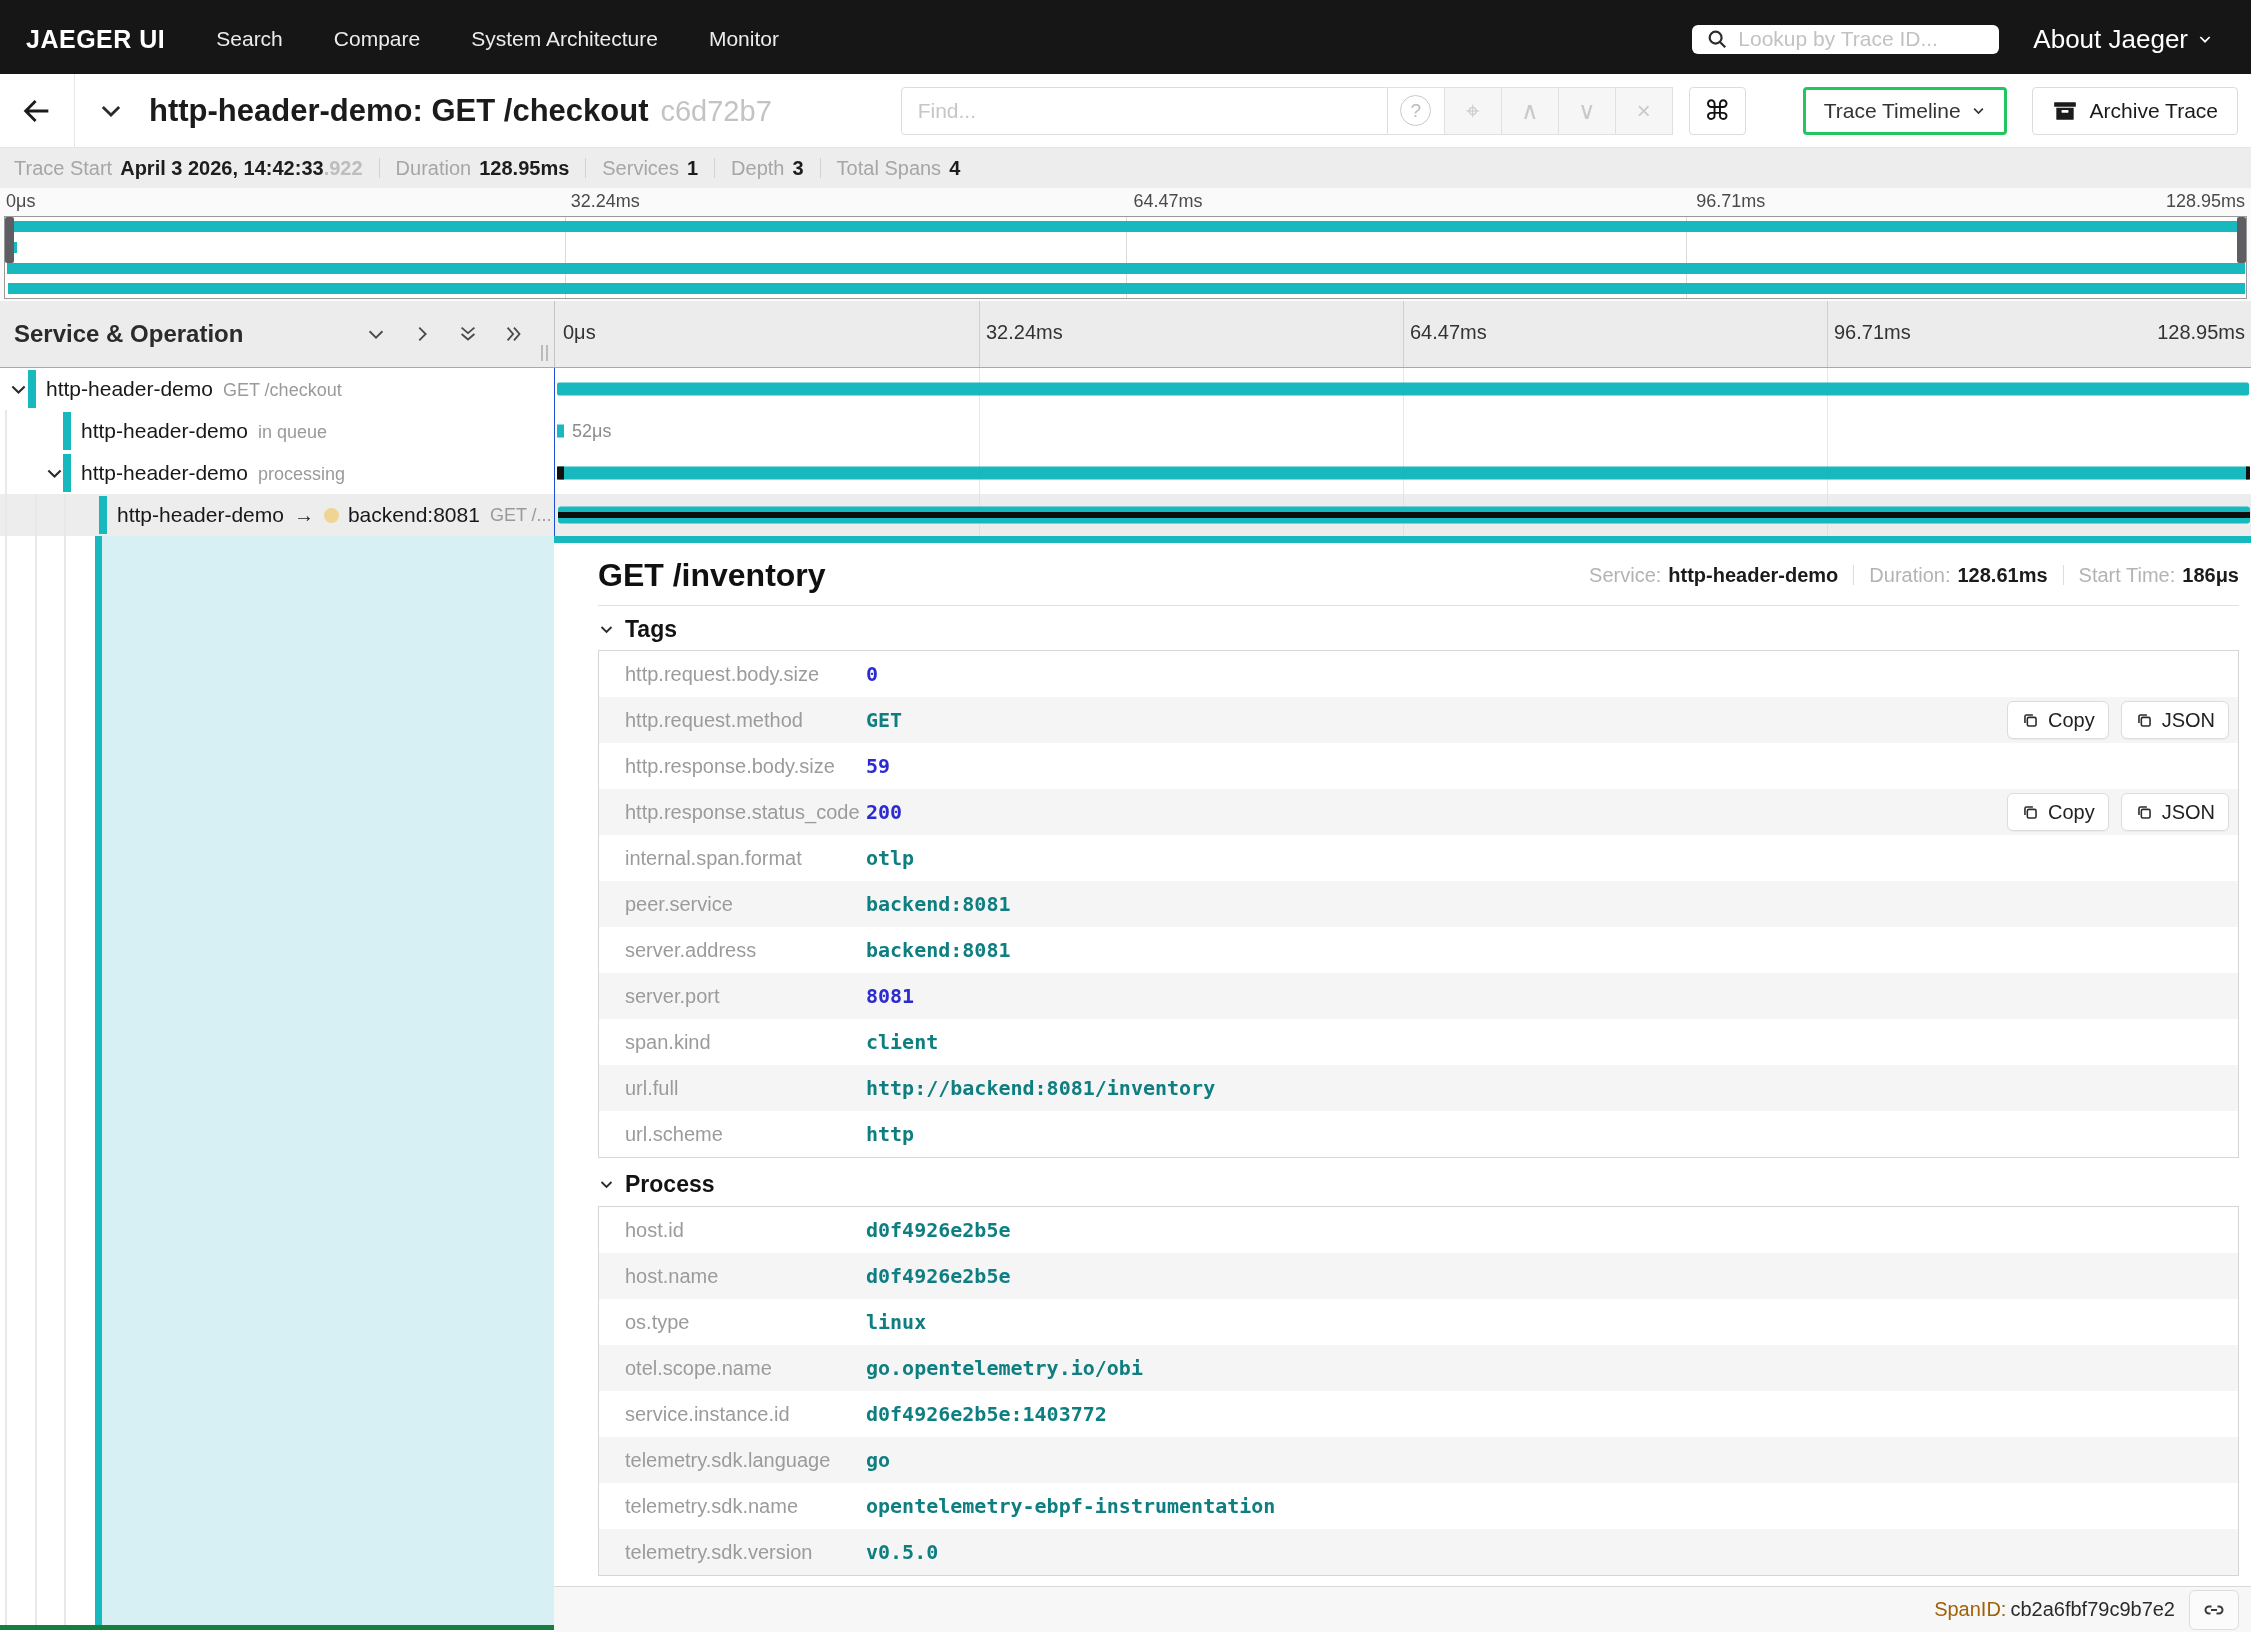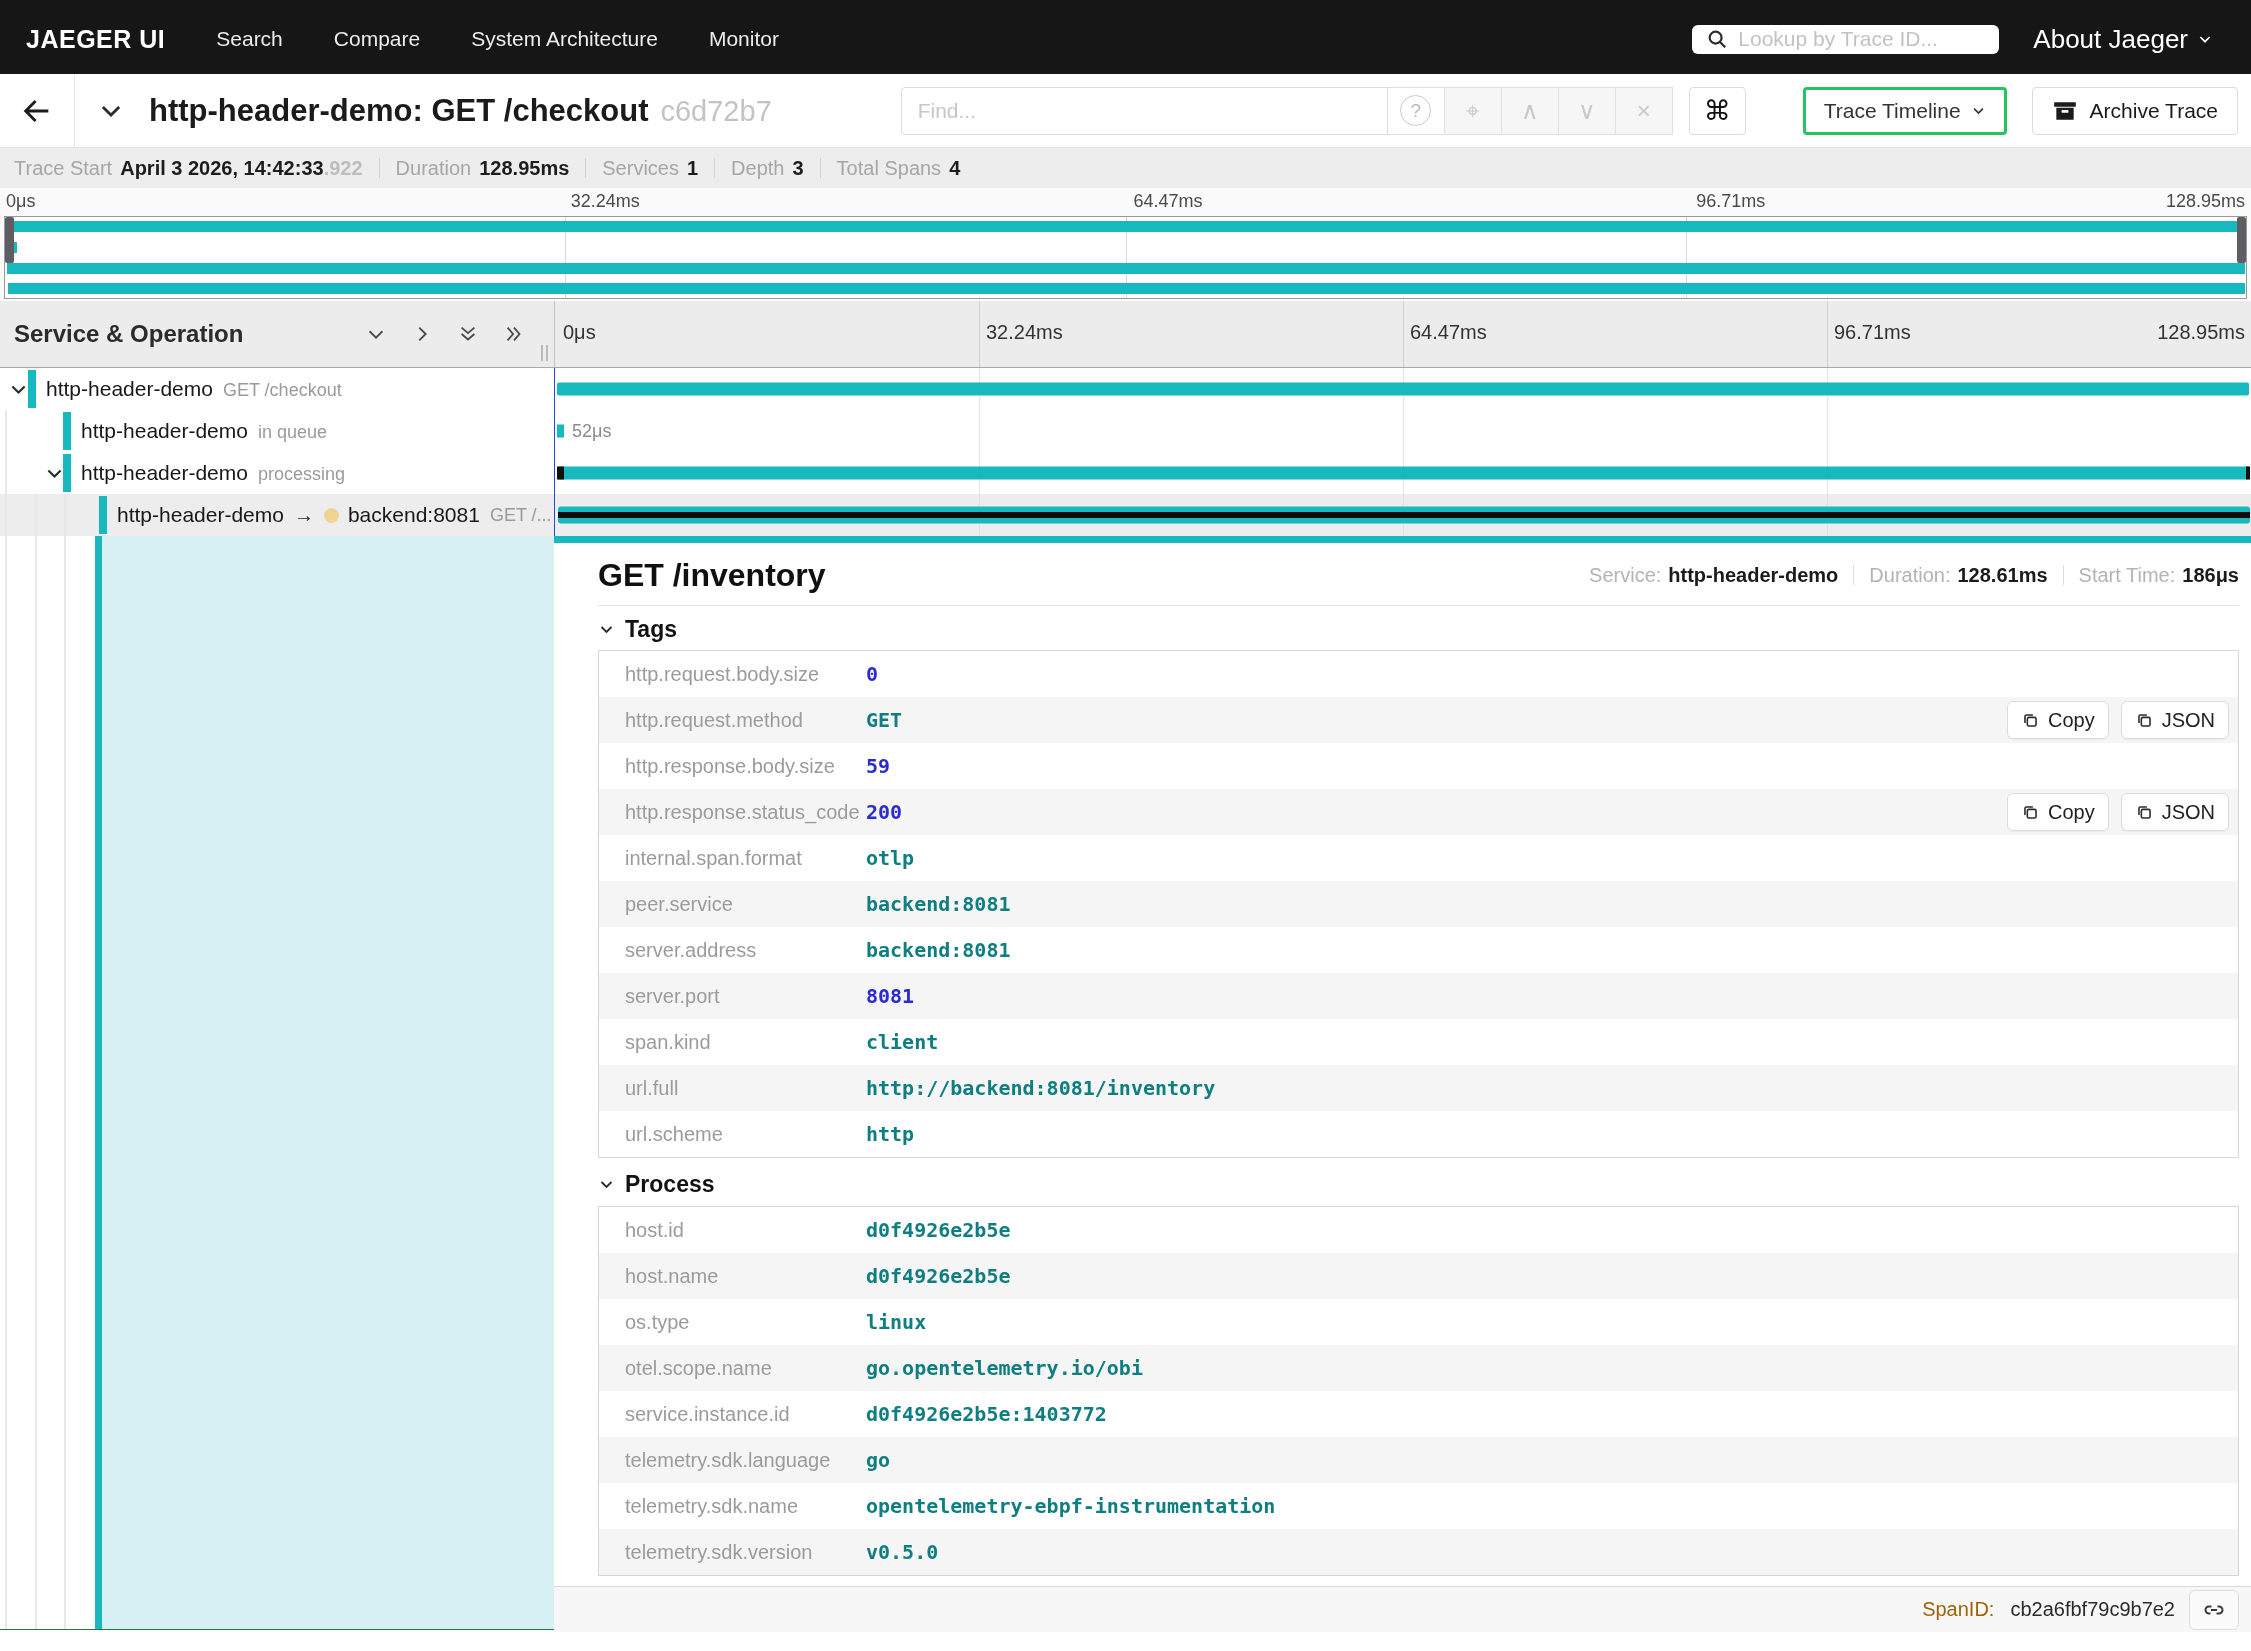--- a/index.html
+++ b/index.html
@@ -78,21 +78,21 @@
   .sr-right { flex: 1; position: relative; border-left: 1px solid #1d4ed8; }
   .tl-bar { position: absolute; top: 50%; transform: translateY(-50%); height: 13px; background: var(--teal); border-radius: 2px; }
   .tl-bar.with-ends::before { content: ""; position: absolute; left: 0; top: 0; width: 7px; height: 13px; background: #111; }
   .tl-bar.with-ends::after { content: ""; position: absolute; right: 0; top: 0; width: 4px; height: 13px; background: #111; }
   .tl-bar.striped { height: 17px; border-radius: 3px;
     background: linear-gradient(to bottom, var(--teal) 0 30%, #0d0d0d 30% 66%, var(--teal) 66% 100%); }
   .tl-tick { position: absolute; top: 50%; transform: translateY(-50%); height: 13px; width: 7px; background: var(--teal); }
   .tl-duration { position: absolute; top: 50%; transform: translateY(-50%); left: 17px; font-size: 18px; color: #8c8c8c; }
 
   
-  .detail-wrap { display: flex; height: 1094px; border-bottom: 1px solid #15803d; }
+  .detail-wrap { display: flex; height: 1094px; border-bottom: 5px solid #15803d; }
   .dw-left { width: 554px; position: relative; background: #fff; flex: none; }
   .accent-line { position: absolute; left: 95px; top: 0; bottom: 0; width: 7px; background: var(--teal); }
   .cyan-col { position: absolute; left: 102px; right: 0; top: 0; bottom: 0; background: var(--cyan); }
   .dw-right { flex: 1; background: #fff; border-top: 7px solid var(--teal); padding: 12px 12px 0 44px; position: relative; }
 
   .d-header { height: 40px; display: flex; align-items: center; }
   .d-title { font-size: 32px; font-weight: 700; color: #101010; }
   .d-meta { margin-left: auto; display: flex; align-items: center; font-size: 20px; }
   .d-meta .lbl { color: #b3b3b3; margin-right: 7px; }
   .d-meta .val { color: #1b1b1b; font-weight: 700; }
@@ -109,21 +109,21 @@
   .kv-val { font-family: "DejaVu Sans Mono", monospace; font-size: 20px; font-weight: 700; }
   .kv-val.num { color: #2b2bd1; }
   .kv-val.str { color: #0e7e80; }
   .kv-actions { position: absolute; right: 9px; top: 50%; transform: translateY(-50%); display: flex; gap: 12px; }
   .act-btn { height: 38px; padding: 0 13px; background: #fff; border: 1px solid #dcdcdc; border-radius: 6px;
     font-size: 20px; color: #222; display: flex; align-items: center; gap: 8px; box-shadow: 0 1px 1px rgba(0,0,0,.04); }
 
   .d-footer { margin: 10px -12px 0 -44px; border-top: 1px solid #d9d9d9; background: #f7f7f7; height: 46px;
     display: flex; align-items: center; justify-content: flex-end; padding-right: 12px; font-size: 20px; }
   .d-footer .lbl { color: #a16207; }
-  .d-footer .val { color: #2b2b2b; margin-left: 16px; }
+  .d-footer .val { color: #2b2b2b; margin-left: 4px; }
   .link-btn { margin-left: 14px; width: 50px; height: 40px; background: #fbfbfb; border: 1px solid #ddd; border-radius: 6px;
     display: flex; align-items: center; justify-content: center; }
 
   :root { --teal: #17b8be; --cyan: #d7f0f3; --wheat: #efd492; }
 </style>
 </head>
 <body>
 
 <div class="navbar">
   <div class="brand">JAEGER UI</div>

